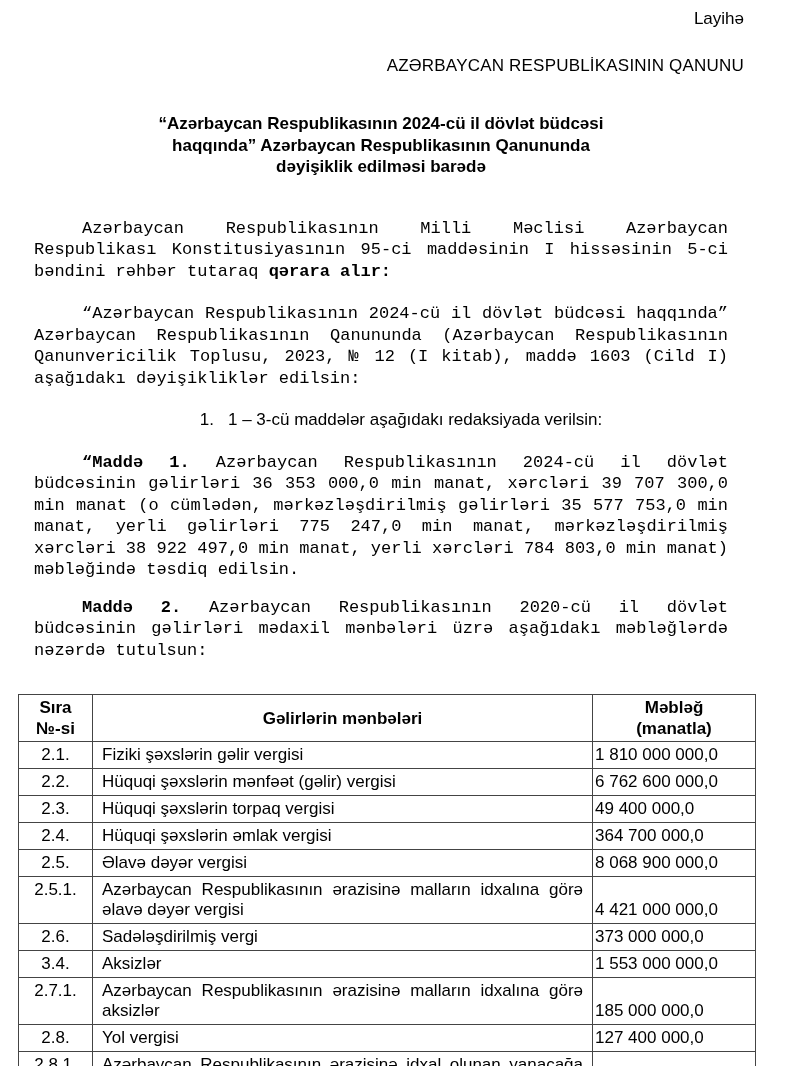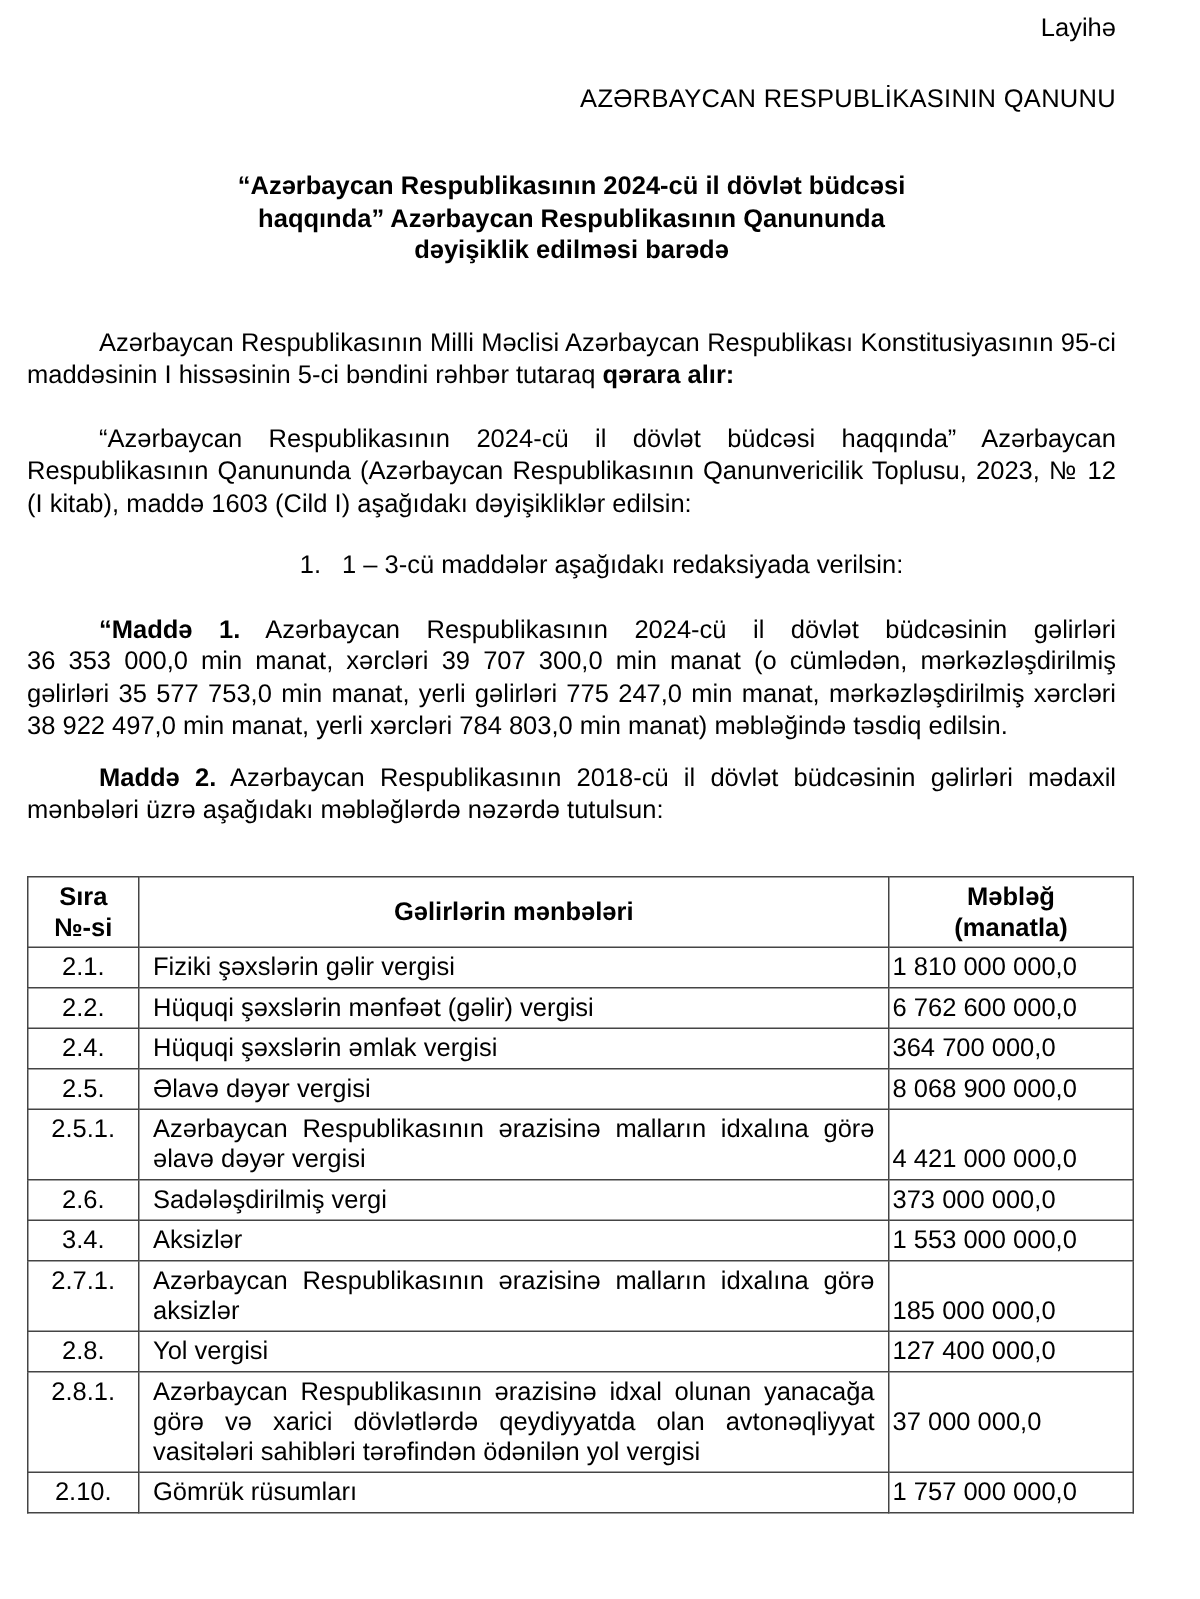--- a/index.html
+++ b/index.html
@@ -30,23 +30,24 @@
     margin-top: 25px;
     letter-spacing: 0.2px;
   }
   .subtitle {
     text-align: center;
     font-weight: bold;
     margin-top: 37px;
     white-space: pre-line;
   }
   p.body-p {
-    margin: 0;
+    margin: 16px;
     text-align: justify;
     text-indent: 48px;
+    font-family: Liberation Mono, monospace;
   }
   .mt-p1   { margin-top: 40px !important; }
   .mt-p2   { margin-top: 21px !important; }
   .mt-list { margin-top: 20px !important; }
   .mt-m1   { margin-top: 21px !important; }
   .mt-m2   { margin-top: 13px !important; }
   p.list-item {
     margin: 0;
     margin-left: 40px;
     text-align: center;
@@ -108,21 +109,21 @@
 dəyişiklik edilməsi barədə</div>
 
   <p class="body-p mt-p1"><span>Azərbaycan Respublikasının Milli Məclisi Azərbaycan Respublikası Konstitusiyasının 95-ci maddəsinin I hissəsinin 5-ci bəndini rəhbər tutaraq </span><b>qərara alır:</b></p>
 
   <p class="body-p mt-p2">“Azərbaycan Respublikasının 2024-cü il dövlət büdcəsi haqqında” Azərbaycan Respublikasının Qanununda (Azərbaycan Respublikasının Qanunvericilik Toplusu, 2023, № 12 (I kitab), maddə 1603 (Cild I) aşağıdakı dəyişikliklər edilsin:</p>
 
   <p class="list-item mt-list"><span class="li-num">1.</span><span>1 – 3-cü maddələr aşağıdakı redaksiyada verilsin:</span></p>
 
   <p class="body-p mt-m1"><b>“Maddə 1.</b><span>  Azərbaycan Respublikasının 2024-cü il dövlət büdcəsinin gəlirləri 36&nbsp;353&nbsp;000,0 min manat, xərcləri 39&nbsp;707&nbsp;300,0 min manat (o cümlədən, mərkəzləşdirilmiş gəlirləri 35&nbsp;577&nbsp;753,0 min manat, yerli gəlirləri 775&nbsp;247,0 min manat, mərkəzləşdirilmiş xərcləri 38&nbsp;922&nbsp;497,0 min manat, yerli xərcləri 784&nbsp;803,0 min manat) məbləğində təsdiq edilsin.</span></p>
 
-  <p class="body-p mt-m2"><b>Maddə 2.</b><span> Azərbaycan Respublikasının 2018-cü il dövlət büdcəsinin gəlirləri mədaxil mənbələri üzrə aşağıdakı məbləğlərdə nəzərdə tutulsun:</span></p>
+  <p class="body-p mt-m2"><b>Maddə 2.</b><span> Azərbaycan Respublikasının 2020-cü il dövlət büdcəsinin gəlirləri mədaxil mənbələri üzrə aşağıdakı məbləğlərdə nəzərdə tutulsun:</span></p>
 
   <table class="rev">
     <colgroup>
       <col style="width:74px">
       <col style="width:500px">
       <col style="width:163px">
     </colgroup>
     <thead>
       <tr>
         <th>Sıra
@@ -137,20 +138,25 @@
           <td class="no-cell">2.1.</td>
           <td class="desc-cell">Fiziki şəxslərin gəlir vergisi</td>
           <td class="amt-cell">1 810 000 000,0</td>
         </tr>
         <tr>
           <td class="no-cell">2.2.</td>
           <td class="desc-cell">Hüquqi şəxslərin mənfəət (gəlir) vergisi</td>
           <td class="amt-cell">6 762 600 000,0</td>
         </tr>
         <tr>
+          <td class="no-cell">2.3.</td>
+          <td class="desc-cell">Hüquqi şəxslərin torpaq vergisi</td>
+          <td class="amt-cell">49 400 000,0</td>
+        </tr>
+        <tr>
           <td class="no-cell">2.4.</td>
           <td class="desc-cell">Hüquqi şəxslərin əmlak vergisi</td>
           <td class="amt-cell">364 700 000,0</td>
         </tr>
         <tr>
           <td class="no-cell">2.5.</td>
           <td class="desc-cell">Əlavə dəyər vergisi</td>
           <td class="amt-cell">8 068 900 000,0</td>
         </tr>
         <tr>

